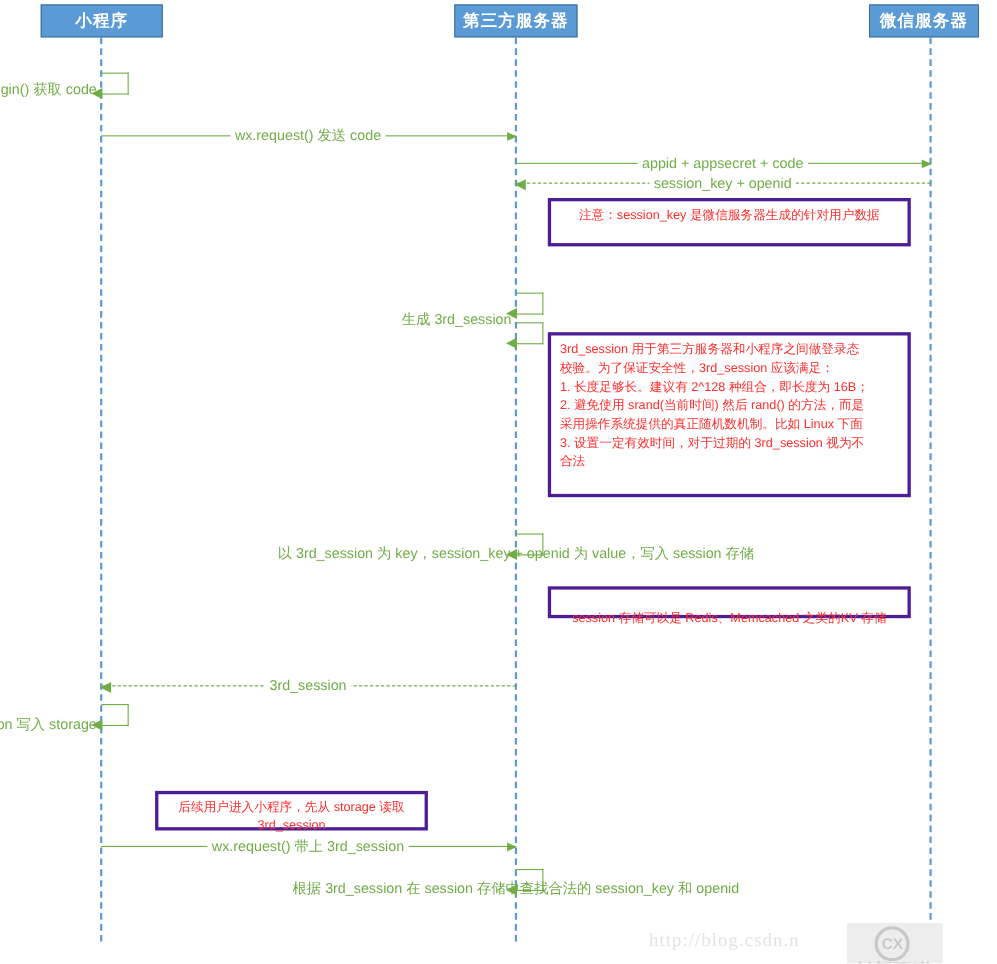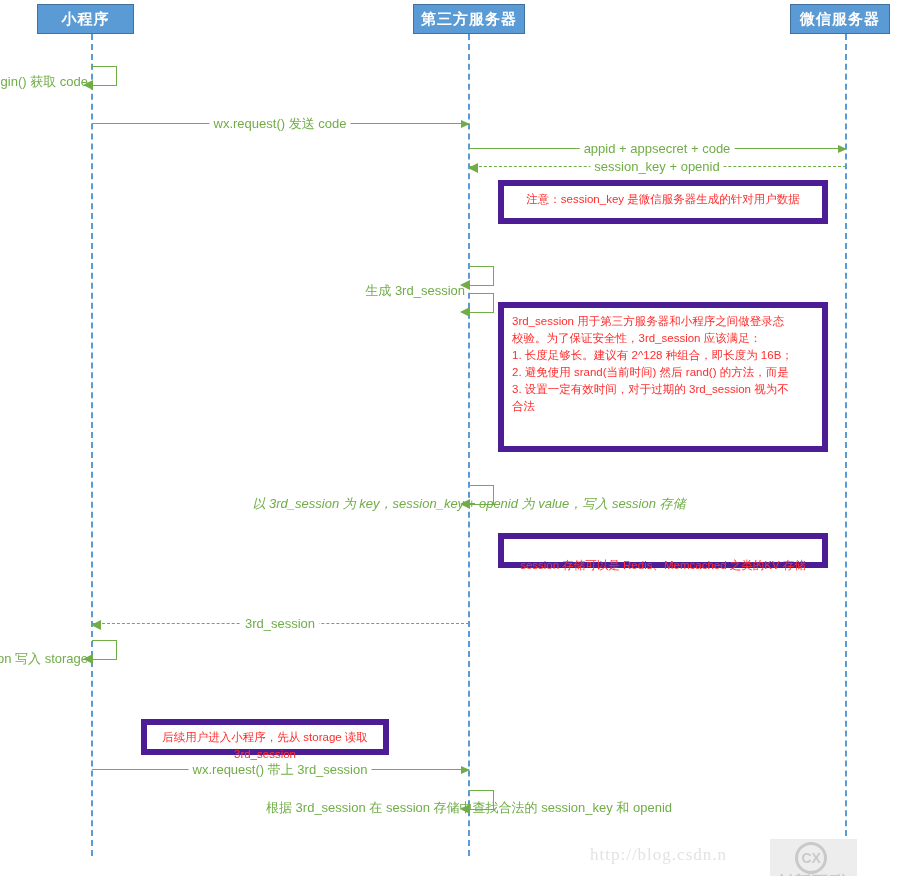--- a/index.html
+++ b/index.html
@@ -102,21 +102,21 @@
   }
   .self-label.left-of{
     transform:translate(-100%,-50%);
   }
   .self-label.center{
     transform:translate(-50%,-50%);
   }
   
   .note{
     position:absolute;
-    border:6px solid #4c1d95;
+    border:3px solid #4c1d95;
     background:#ffffff;
     color:#FF2D2D;
     font-size:11.5px;
     line-height:17px;
     box-sizing:border-box;
     padding:5px 8px;
   }
   .note.center-text{ text-align:center; }
   .note.left-text{ text-align:left; }
   .note div{ white-space:nowrap; }
@@ -167,21 +167,21 @@
 </style>
 </head>
 <body>
 
 <div id="canvas">
 
   <div class="lifeline" style="left:91px;"></div>
   <div class="lifeline" style="left:468px;"></div>
   <div class="lifeline" style="left:845px;"></div>
 
-  <div class="actor-box" style="left:37px;top:4px;width:97px;">
+  <div class="actor-box" style="left:37px;top:4px;width:111px;">
     <span>小程序</span>
   </div>
   <div class="actor-box" style="left:413px;top:4px;width:112px;">
     <span>第三方服务器</span>
   </div>
   <div class="actor-box" style="left:790px;top:4px;width:100px;">
     <span>微信服务器</span>
   </div>
 
   <div class="selfloop" style="left:92px;top:66px;">
@@ -215,28 +215,29 @@
 
   <div class="selfloop" style="left:469px;top:293px;">
     <span class="tip"></span>
   </div>
 
   <div class="note left-text" style="left:498px;top:302px;width:330px;height:150px;">
     <div>3rd_session 用于第三方服务器和小程序之间做登录态</div>
     <div>校验。为了保证安全性，3rd_session 应该满足：</div>
     <div>1. 长度足够长。建议有 2^128 种组合，即长度为 16B；</div>
     <div>2. 避免使用 srand(当前时间) 然后 rand() 的方法，而是</div>
+    <div>采用操作系统提供的真正随机数机制。比如 Linux 下面</div>
     <div>3. 设置一定有效时间，对于过期的 3rd_session 视为不</div>
     <div>合法</div>
   </div>
 
   <div class="selfloop" style="left:469px;top:485px;">
     <span class="tip"></span>
   </div>
-  <div class="self-label center" style="left:469px;top:503px;font-style:italic;">以 3rd_session 为 key，session_key + openid 为 value，写入 session 存储</div>
+  <div class="self-label center" style="left:469px;top:503px;">以 3rd_session 为 key，session_key + openid 为 value，写入 session 存储</div>
 
   <div class="note left-text" style="left:498px;top:533px;width:330px;height:28px;padding-top:18px;text-align:center;">
     <div>session 存储可以是 Redis、Memcached 之类的KV 存储</div>
   </div>
 
   <div class="msg dashed" style="left:92px;top:623px;width:377px;">
     <span class="arrowhead openleft" style="border-right-color:#70AD47;"></span>
   </div>
   <div class="msg-label" style="left:280px;top:623px;">3rd_session</div>
 

